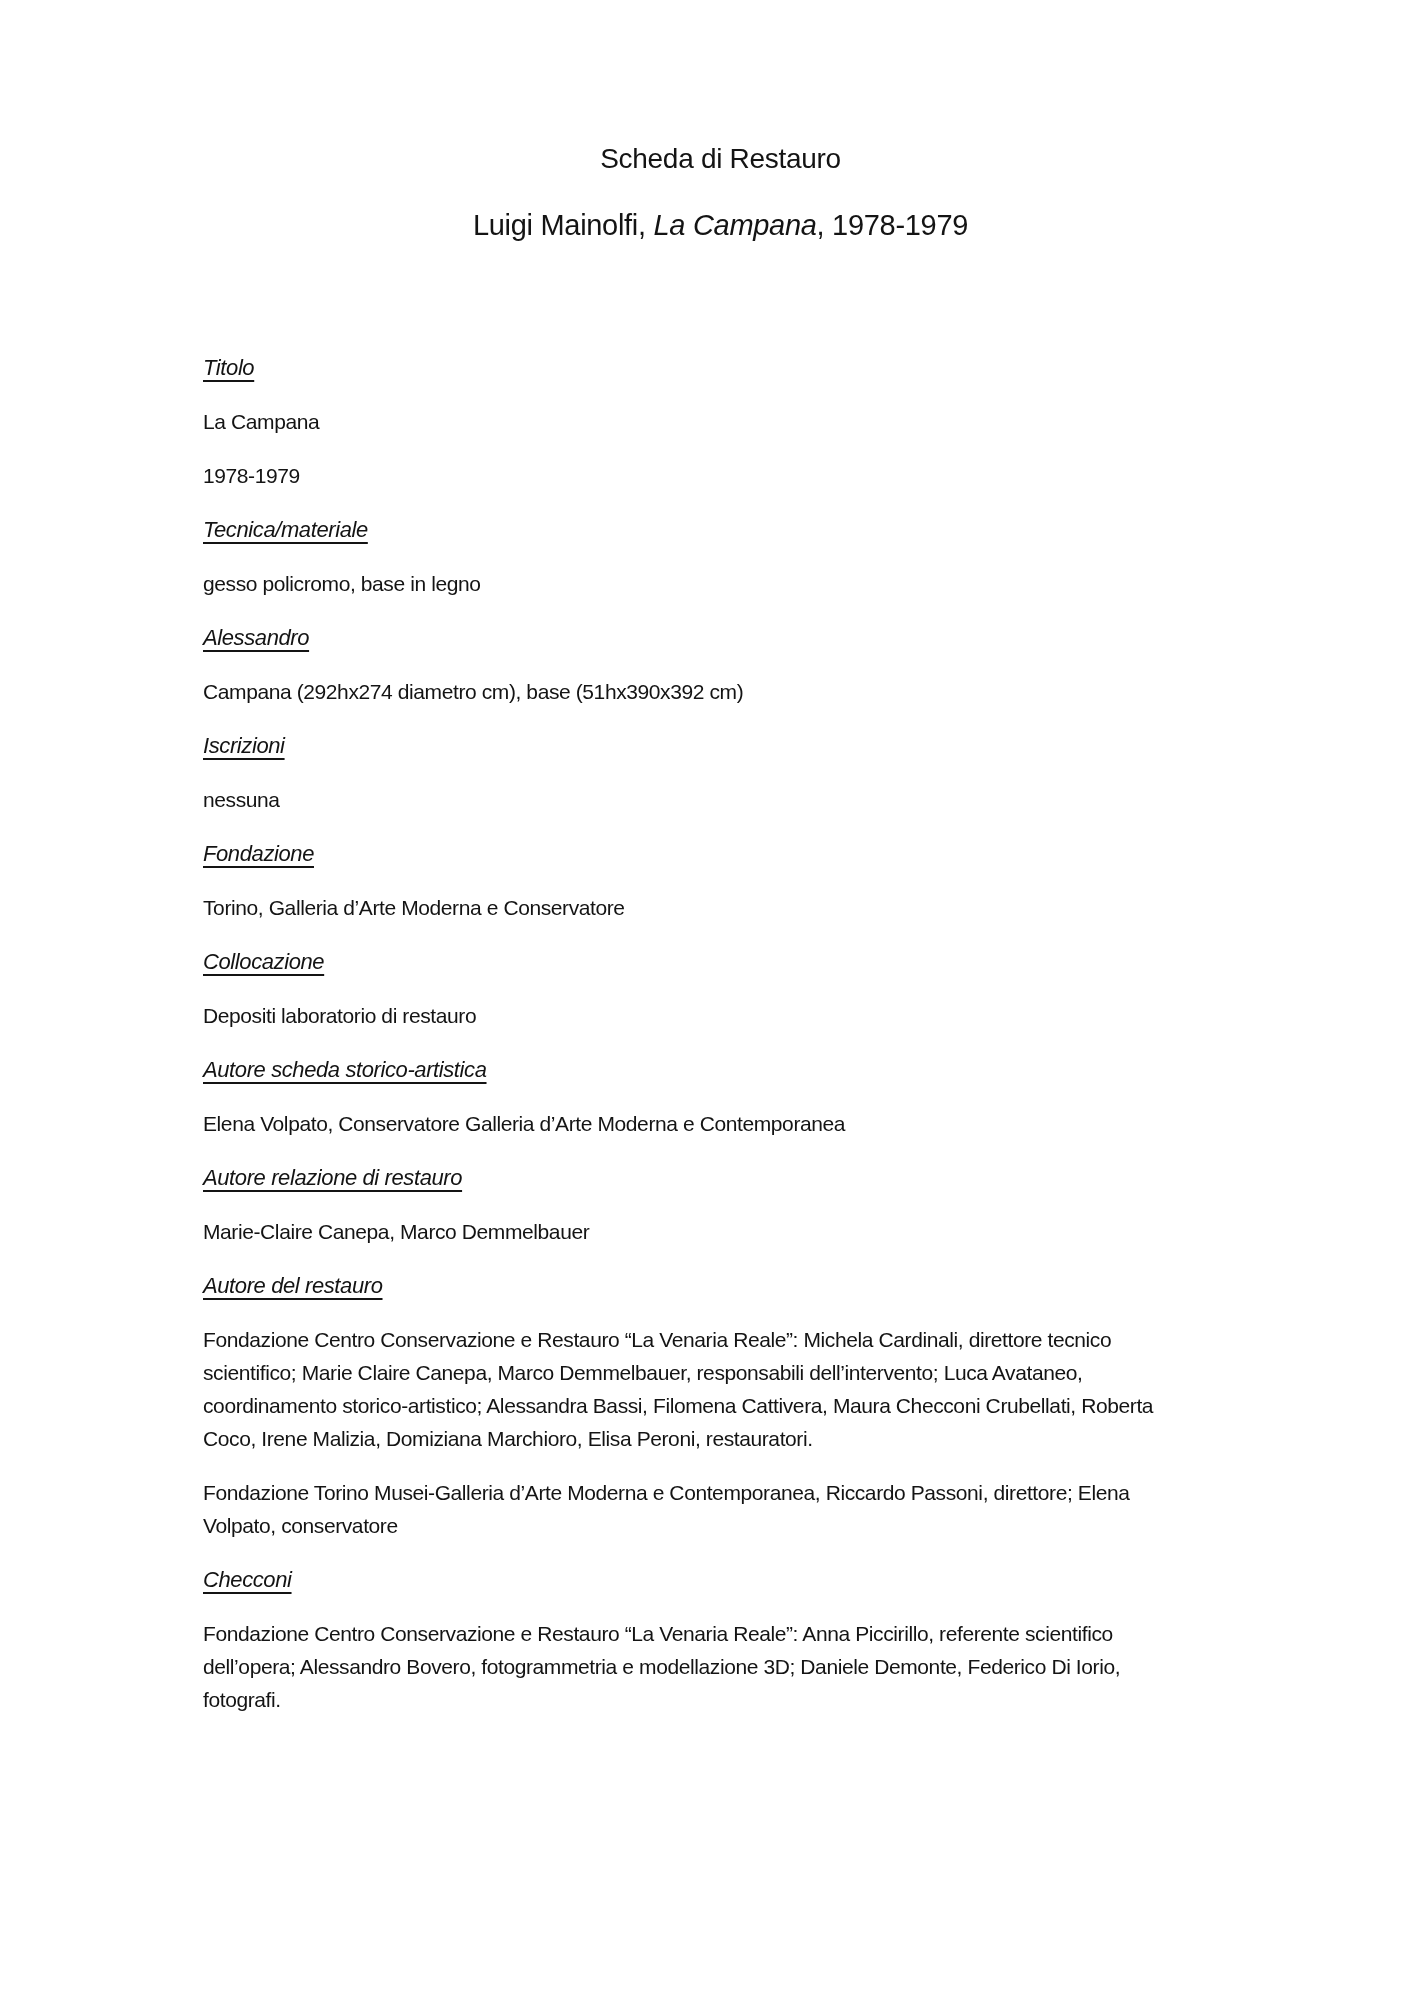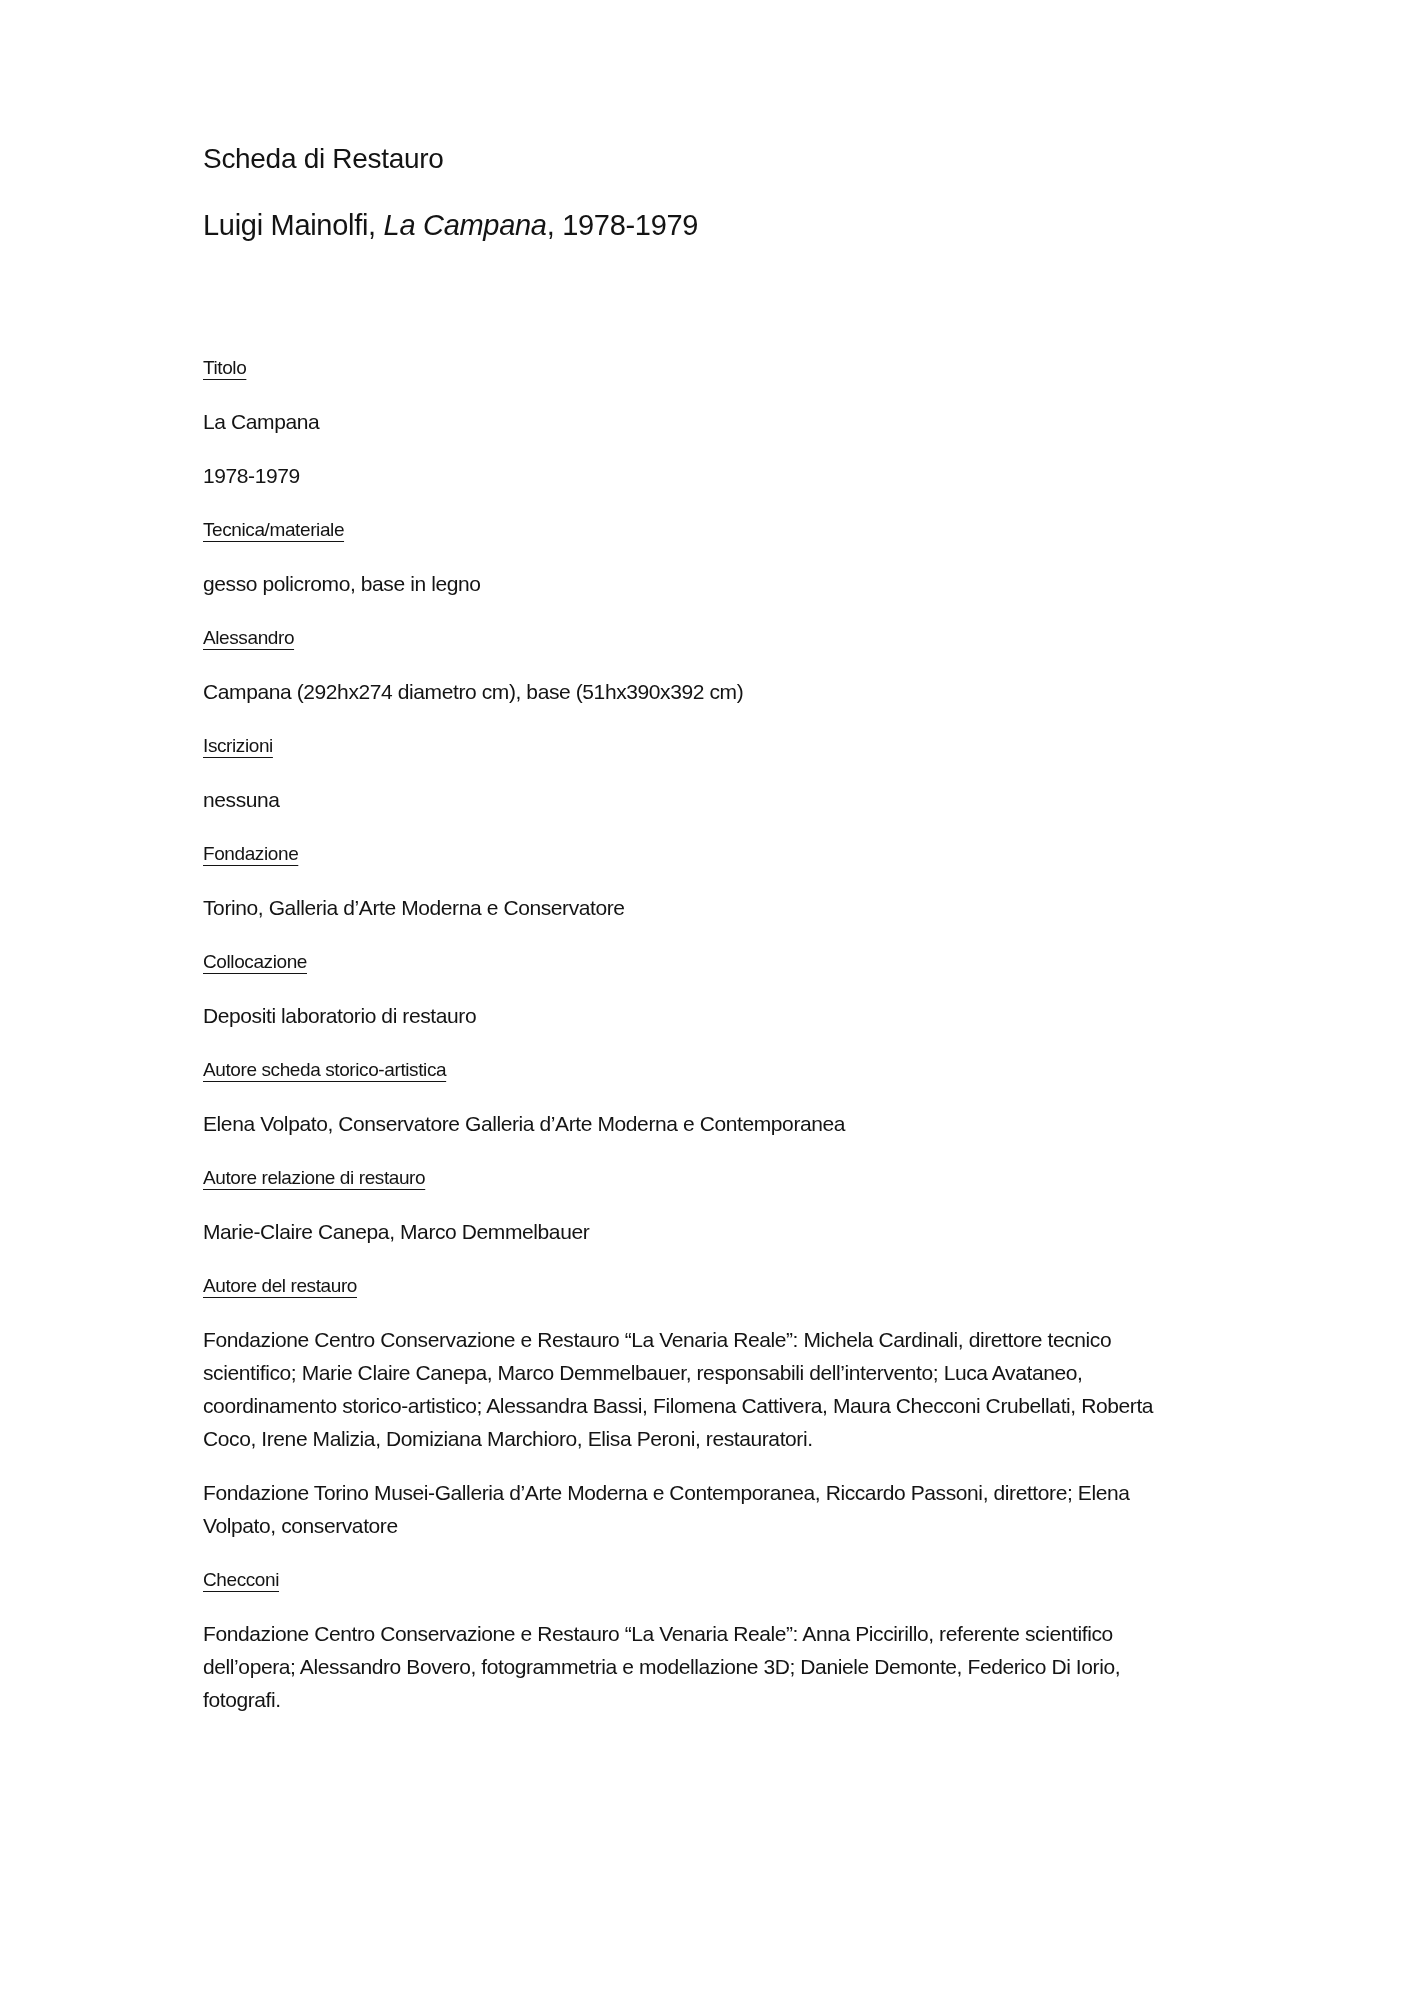--- a/index.html
+++ b/index.html
@@ -17,20 +17,21 @@
   }
   .doc {
     box-sizing: border-box;
     width: 1414px;
     height: 2000px;
     padding: 140px 176px 0 203px;
     background: #ffffff;
   }
   .title-block {
     width: 1035px;
+    text-align: center;
   }
   .doc-title {
     font-size: 28px;
     line-height: 38px;
     letter-spacing: -0.3px;
     font-weight: 400;
   }
   .doc-subtitle {
     margin-top: 27px;
     font-size: 29px;
@@ -39,23 +40,24 @@
     font-weight: 400;
   }
   .doc-subtitle .work-title {
     font-style: italic;
   }
   .fields {
     margin-top: 106px;
     width: 1120px;
   }
   .field-label {
+    font-style: italic;
     text-decoration: underline;
     text-underline-offset: 5px;
-    font-size: 19px;
+    font-size: 22px;
     line-height: 33px;
     letter-spacing: -0.4px;
     margin: 0 0 21px 0;
   }
   .field-value {
     font-size: 21px;
     line-height: 33px;
     letter-spacing: -0.4px;
     margin: 0 0 21px 0;
     white-space: pre-line;

